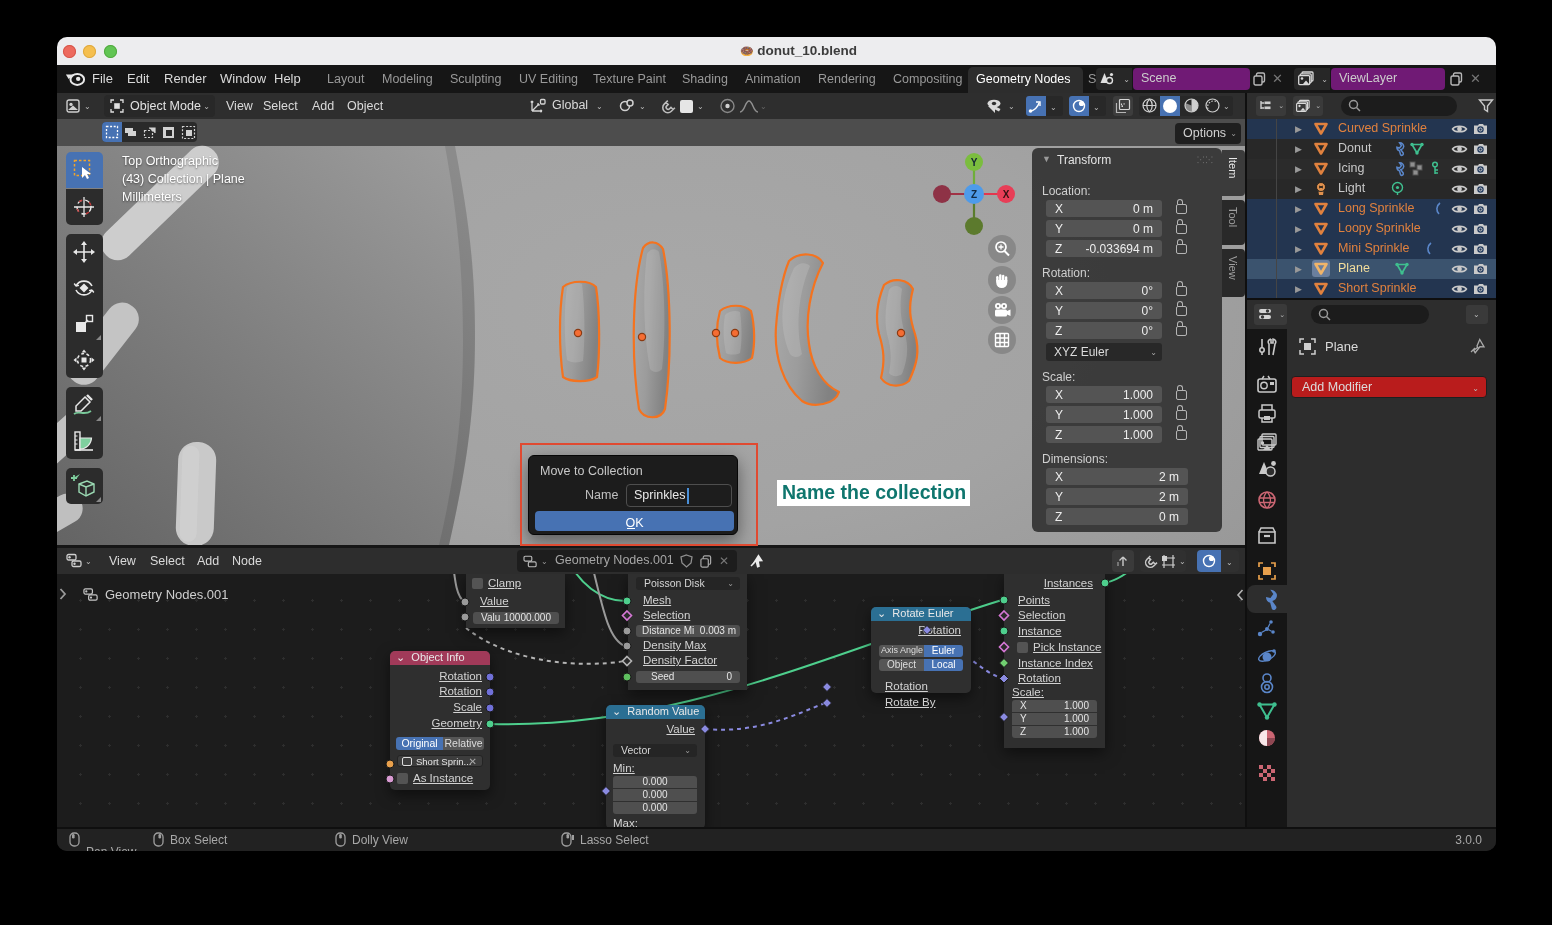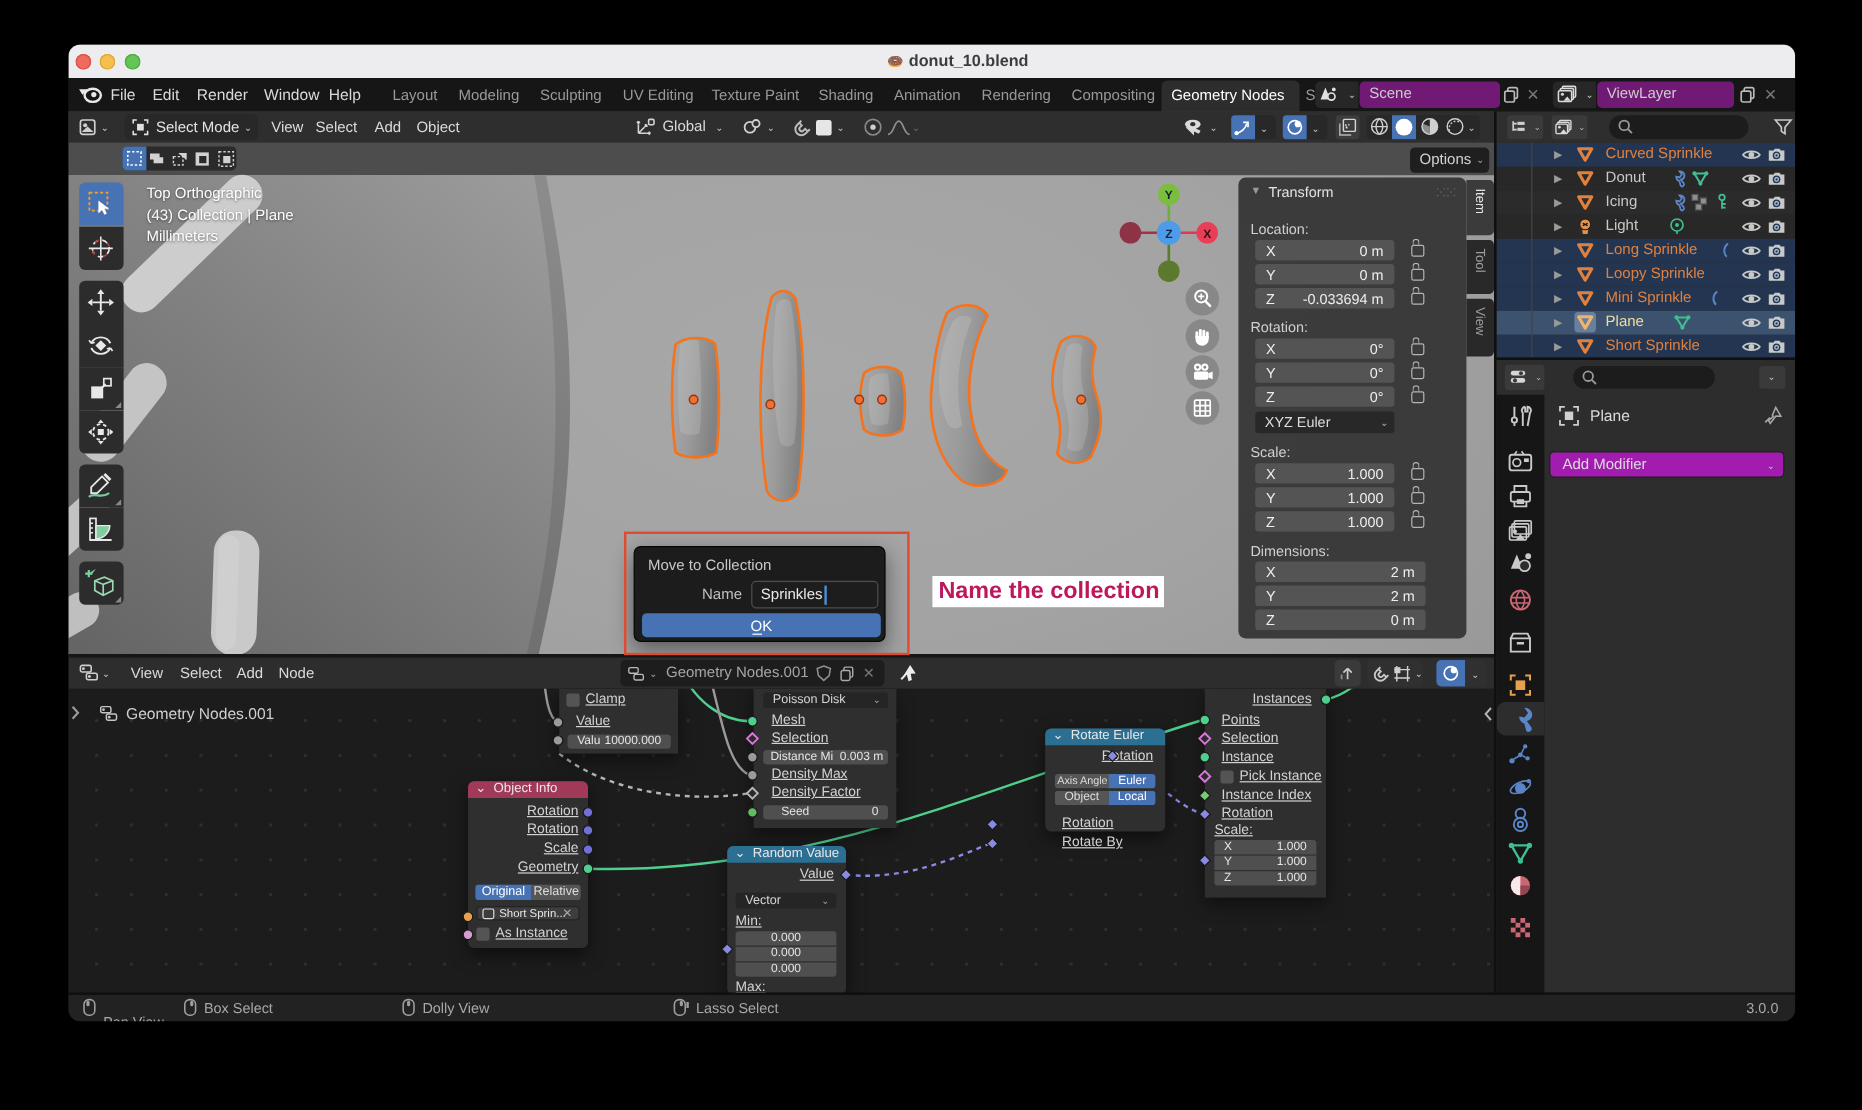--- a/index.html
+++ b/index.html
@@ -123,21 +123,21 @@
           <path d="M2,11 L7,6.5 L12,11 Z" fill="#cfcfcf"></path>
       </svg>
       <span class="abs" style="left:27px;top:9px;color:#bbb;font-size:8px;">⌄</span>
       <div class="abs" style="left:47px;top:2px;width:111px;height:22px;background:#282828;border-radius:4px;color:#e2e2e2;font-size:12.5px;">
         <svg width="14" height="14" style="left:6px;top:4px;" viewBox="0 0 14 14">
           <g stroke="#e0e0e0" stroke-width="1.3" fill="none">
           <path d="M1,4 L1,1 L4,1 M10,1 L13,1 L13,4 M13,10 L13,13 L10,13 M4,13 L1,13 L1,10"></path>
             </g>
           <rect x="4.2" y="4.2" width="5.6" height="5.6" fill="#e0e0e0"></rect>
         </svg>
-        <span style="position:absolute;left:26px;top:4px;">Select Mode</span>
+        <span style="position:absolute;left:26px;top:4px;">Object Mode</span>
         <span style="position:absolute;right:5px;top:7px;color:#bbb;font-size:8px;">⌄</span>
       </div>
       <span class="mitem" style="left:169px;font-size:12.5px;">View</span>
       <span class="mitem" style="left:206px;font-size:12.5px;">Select</span>
       <span class="mitem" style="left:255px;font-size:12.5px;">Add</span>
       <span class="mitem" style="left:290px;font-size:12.5px;">Object</span>
       <svg width="16" height="15" style="left:473px;top:5px;" viewBox="0 0 16 15">
         <g stroke="#d5d5d5" stroke-width="1.3" fill="none">
           <path d="M2,13 L2,6 M2,13 L9,13 M2,13 L7,8"></path>
           <path d="M2,6 L2,3 M2,3 L0.8,4.5 M2,3 L3.2,4.5 M9,13 L12,13 M12,13 L10.5,11.8 M12,13 L10.5,14.2 M7,8 L9,6 M9,6 L7.2,6 M9,6 L9,7.8"></path>
@@ -471,21 +471,21 @@
         <div class="abs" style="left:97px;top:28px;width:106px;height:23px;background:#1d1d1d;border:1px solid #4e4e4e;border-radius:4px;">
           <span style="position:absolute;left:7px;top:3px;color:#e9e9e9;font-size:12.5px;">Sprinkles</span>
           <div style="position:absolute;left:60px;top:3px;width:2px;height:16px;background:#4a90d9;"></div>
         </div>
         <div class="abs" style="left:6px;top:55px;width:199px;height:20px;background:#4772b3;border-radius:4px;text-align:center;">
           <span style="color:#fff;font-size:12.5px;position:relative;top:2px;">O<span style="text-decoration:none;">K</span></span>
           <div style="position:absolute;left:92px;top:17px;width:8px;height:1px;background:#fff;"></div>
         </div>
       </div>
       <div class="abs" style="left:720px;top:361px;background:#ffffff;padding:1px 4px 2px 5px;">
-        <span style="color:#be185d;font-weight:bold;font-size:19.5px;font-family:'Liberation Sans',sans-serif;">Name the collection</span>
+        <span style="color:#0f766e;font-weight:bold;font-size:19.5px;font-family:'Liberation Sans',sans-serif;">Name the collection</span>
       </div>
 
       <svg width="110" height="110" style="left:862px;top:20px;" viewBox="0 0 110 110">
         <g stroke-width="2.2">
           <line x1="55" y1="55" x2="55" y2="23" stroke="#6fae3b"></line>
           <line x1="55" y1="55" x2="55" y2="87" stroke="#5a7d2c"></line>
           <line x1="55" y1="55" x2="87" y2="55" stroke="#e4364e"></line>
           <line x1="55" y1="55" x2="23" y2="55" stroke="#a13245"></line>
         </g>
         <circle cx="55" cy="23" r="9" fill="#7bbd3e"></circle>
@@ -1173,21 +1173,21 @@
             <path d="M1,5 L1,1 L5,1 M12,1 L16,1 L16,5 M16,12 L16,16 L12,16 M5,16 L1,16 L1,12"></path>
           </g>
           <rect x="5" y="5" width="7" height="7" fill="#cfcfcf"></rect>
         </svg>
     </div>
     <span class="abs" style="left:78px;top:39px;color:#dadada;font-size:13px;">Plane</span>
     <svg width="16" height="16" style="left:222px;top:38px;" viewBox="0 0 16 16">
         <path d="M9,1 L15,7 L11,8 L8,15 L6,13 L9,9 L8,8 Z" fill="none" stroke="#aaa" stroke-width="1.3" transform="rotate(15 8 8)"></path>
         <line x1="2" y1="14" x2="6" y2="10" stroke="#aaa" stroke-width="1.3"></line>
       </svg>
-    <div class="abs" style="left:44px;top:76px;width:196px;height:22px;background:#a21caf;border:1px solid #1f1f1f;border-radius:4px;">
+    <div class="abs" style="left:44px;top:76px;width:196px;height:22px;background:#b91c1c;border:1px solid #1f1f1f;border-radius:4px;">
       <span style="position:absolute;left:10px;top:3px;color:#dcdcdc;font-size:12.5px;">Add Modifier</span>
       <span style="position:absolute;right:7px;top:7px;color:#bbb;font-size:8px;">⌄</span>
     </div>
   </div>
 
   <div id="statusbar">
     <svg width="11" height="15" style="left:12px;top:3px;" viewBox="0 0 11 15">
         <rect x="1" y="1" width="9" height="13" rx="4" fill="none" stroke="#9f9f9f" stroke-width="1.3"></rect>
         <rect x="3" y="2" width="2.6" height="4.5" rx="1.3" fill="#9f9f9f"></rect>
       </svg>

